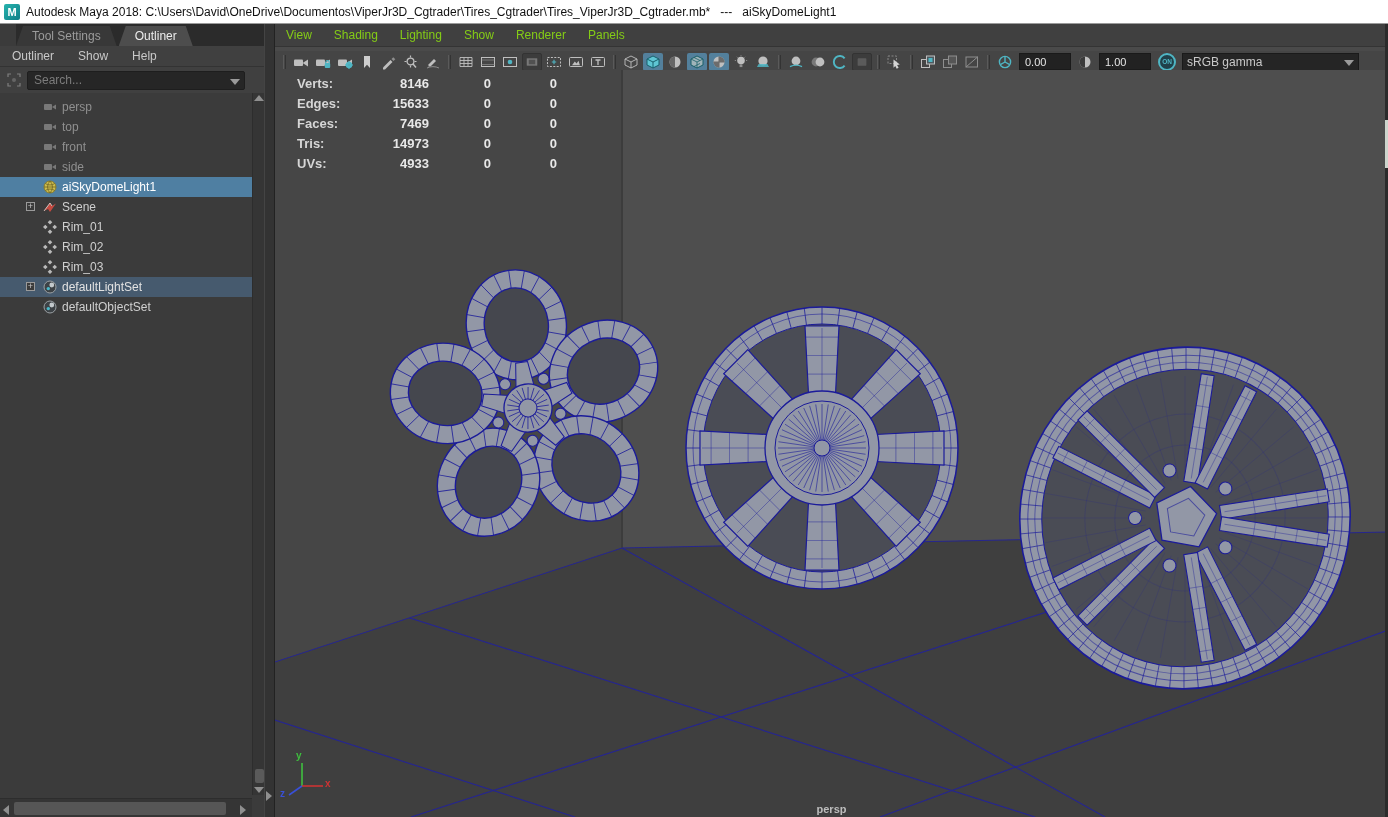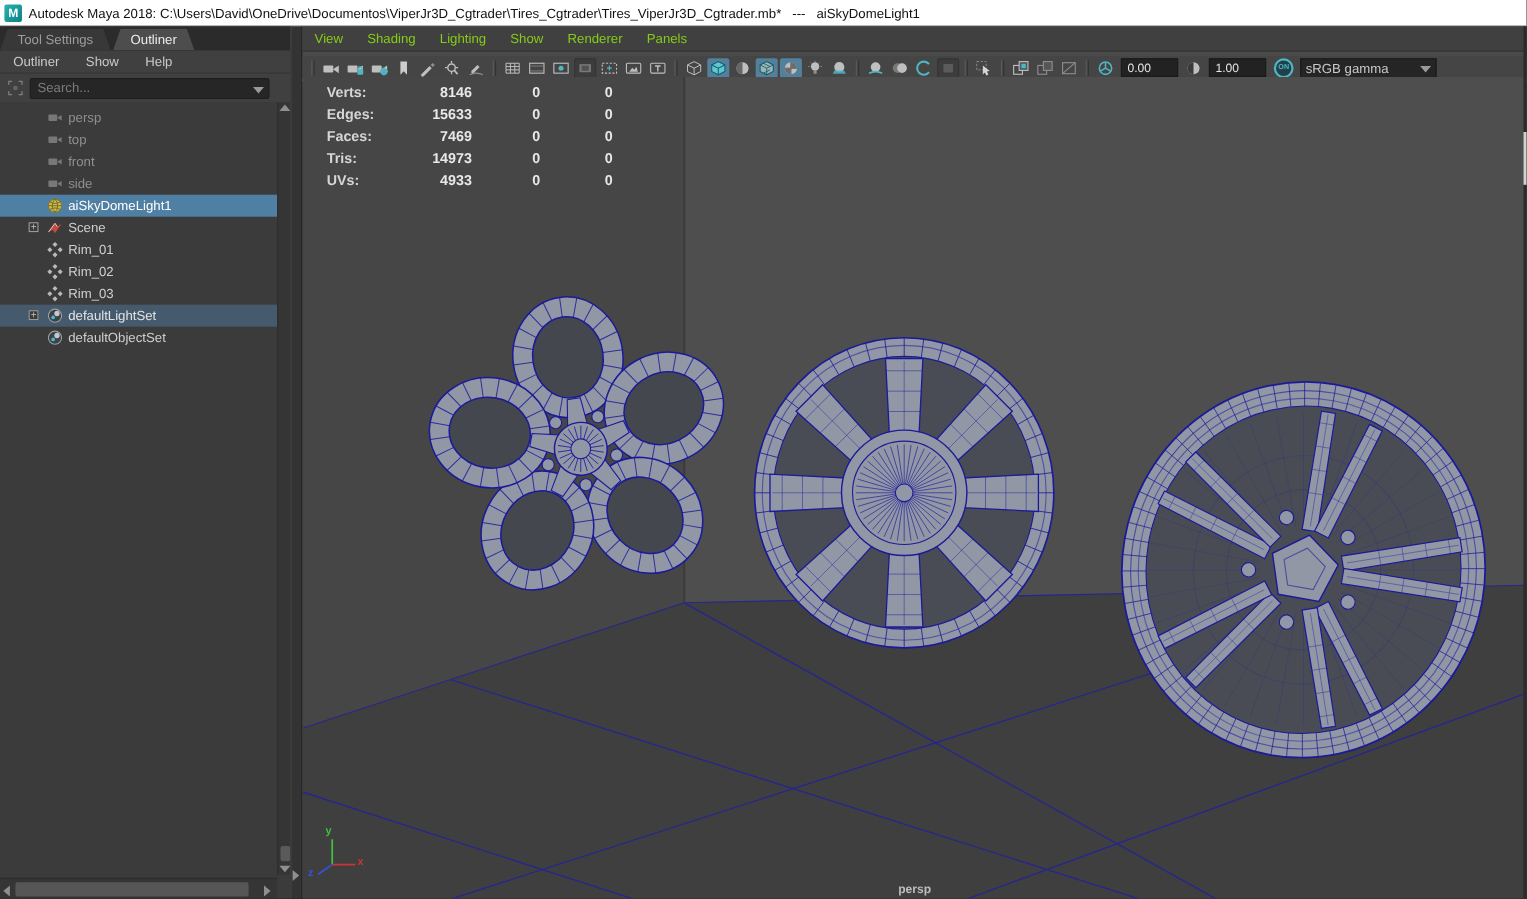--- a/index.html
+++ b/index.html
@@ -4,21 +4,21 @@
 <style>
   html,body{margin:0;padding:0;background:#222;}
   *{box-sizing:border-box;font-family:"Liberation Sans",sans-serif;}
   #root{position:relative;width:1388px;height:817px;overflow:hidden;background:#2e2e2e;}
   
   #titlebar{position:absolute;left:0;top:0;width:1388px;height:24px;background:#ffffff;display:flex;align-items:center;border-bottom:1px solid #9a9a9a;}
   #maya-logo{width:16px;height:16px;margin:0 6px 0 4px;background:linear-gradient(135deg,#27b3ad,#0e7f88);color:#fff;font-weight:bold;font-size:11px;line-height:16px;text-align:center;border-radius:2px;}
   #title-text{font-size:12px;color:#111;white-space:pre;}
   
   #left-panel{position:absolute;left:0;top:24px;width:264px;height:793px;background:#3b3b3b;}
-  #tabbar{position:absolute;left:0;top:0;width:264px;height:22px;background:#2b2b2b;display:flex;align-items:flex-end;}
+  #tabbar{position:absolute;left:16px;top:0;width:264px;height:22px;background:#2b2b2b;display:flex;align-items:flex-end;}
   .tab{height:20px;line-height:20px;padding:0 16px;font-size:12px;color:#9c9c9c;background:#383838;clip-path:polygon(7px 0,calc(100% - 7px) 0,100% 100%,0 100%);margin-right:2px;}
   .tab.active{background:#4d4d4d;color:#ececec;}
   #panel-menus{position:absolute;left:0;top:22px;width:264px;height:21px;background:#404040;display:flex;align-items:center;border-bottom:1px solid #333;}
   .pmenu{font-size:12px;color:#c9c9c9;padding:0 12px;}
   #search-row{position:absolute;left:0;top:43px;width:264px;height:26px;background:#404040;display:flex;align-items:center;}
   .srch-icon{width:16px;height:16px;margin:0 5px 0 6px;opacity:.8;}
   #search-box{position:relative;width:218px;height:19px;background:#262626;border:1px solid #1e1e1e;border-radius:2px;}
   #search-box input{position:absolute;inset:0;background:transparent;border:none;outline:none;color:#fca5a5;font-size:12px;padding:0 18px 0 6px;}
   #search-box input::placeholder{color:#7c7c7c;}
   .dd-tri{position:absolute;right:4px;top:7px;width:0;height:0;border-left:5px solid transparent;border-right:5px solid transparent;border-top:6px solid #9a9a9a;}
@@ -47,21 +47,21 @@
   #viewport{position:absolute;left:275px;top:24px;width:1113px;height:793px;background:#4a4a4a;}
   #vp-menubar{position:absolute;left:0;top:0;width:1113px;height:23px;background:#404040;display:flex;align-items:center;border-bottom:1px solid #343434;}
   .vmenu{font-size:12px;color:#84cc16;padding:0 11px;}
   #vp-toolbar{position:absolute;left:0;top:27px;width:1113px;height:23px;background:#454545;display:flex;align-items:center;border-bottom:2px solid #8b5cf6;padding-left:4px;}
   .tbtn{width:20px;height:18px;margin:0 1px;padding:1px 2px;border-radius:2px;}
   .tbtn.act{background:#53809c;}
   .tbtn.pressed{background:#3c3c3c;border:1px solid #333;}
   .tsep{width:3px;height:14px;border-left:1px solid #5a5a5a;border-right:1px solid #333;margin:0 4px;}
   .tfield{width:52px;height:17px;background:#222;border:1px solid #1a1a1a;color:#e6e6e6;font-size:11px;text-align:left;padding:0 5px;margin:0 3px;}
   #on-btn{width:18px;height:18px;border-radius:50%;border:2px solid #4fb6c4;background:#20414a;color:#4fb6c4;font-size:6.5px;font-weight:bold;line-height:14px;text-align:center;margin:0 4px;}
-  #gamma-dd{position:relative;width:124px;height:18px;background:#252525;border:1px solid #1a1a1a;color:#c9c9c9;font-size:12px;line-height:17px;padding:0 4px;margin-left:2px;}
+  #gamma-dd{position:relative;width:177px;height:18px;background:#252525;border:1px solid #1a1a1a;color:#c9c9c9;font-size:12px;line-height:17px;padding:0 4px;margin-left:2px;}
   
   #canvas{position:absolute;left:0;top:46px;width:1113px;height:747px;}
   #scene-svg{position:absolute;inset:0;}
   #hud{position:absolute;left:22px;top:3px;}
   .hudrow{display:flex;height:20px;align-items:center;font-size:13px;font-weight:bold;}
   .hud-label{width:58px;color:#d6d6d6;}
   .hud-v1{width:74px;text-align:right;color:#e8e8e8;}
   .hud-v2{width:62px;text-align:right;color:#e8e8e8;}
   .hud-v3{width:66px;text-align:right;color:#e8e8e8;}
   #persp-label{position:absolute;left:0;bottom:2px;width:100%;text-align:center;font-size:11px;font-weight:bold;color:#bdbdbd;}

